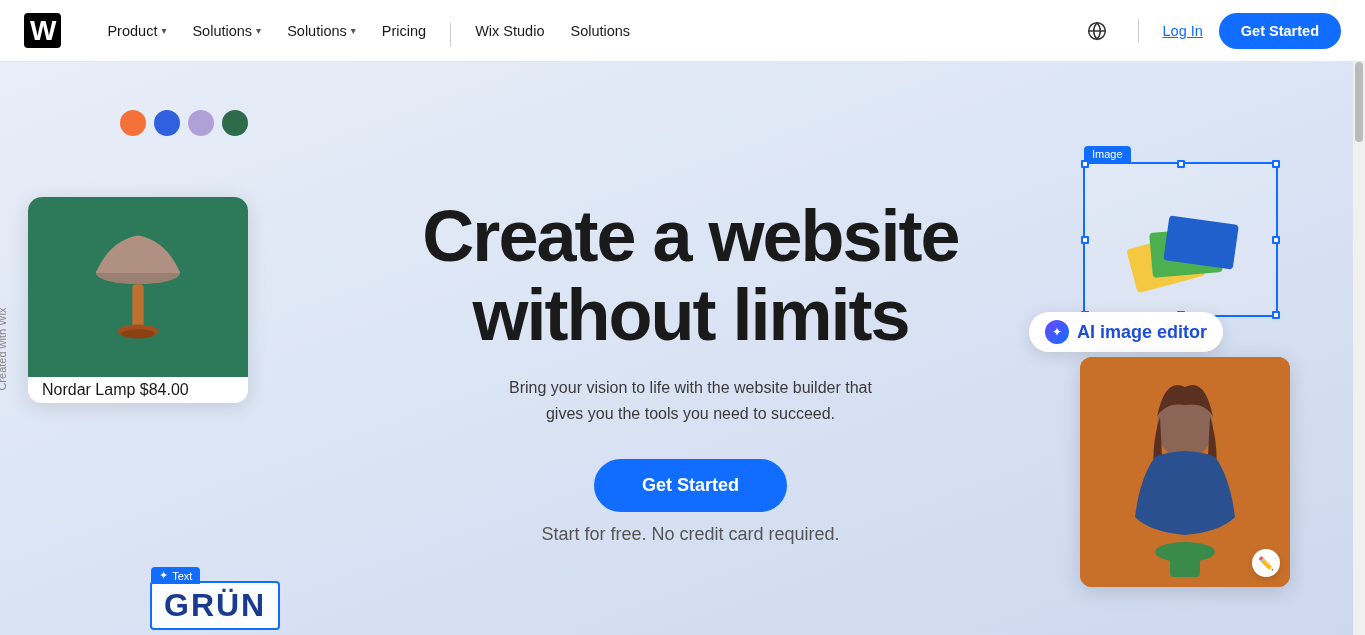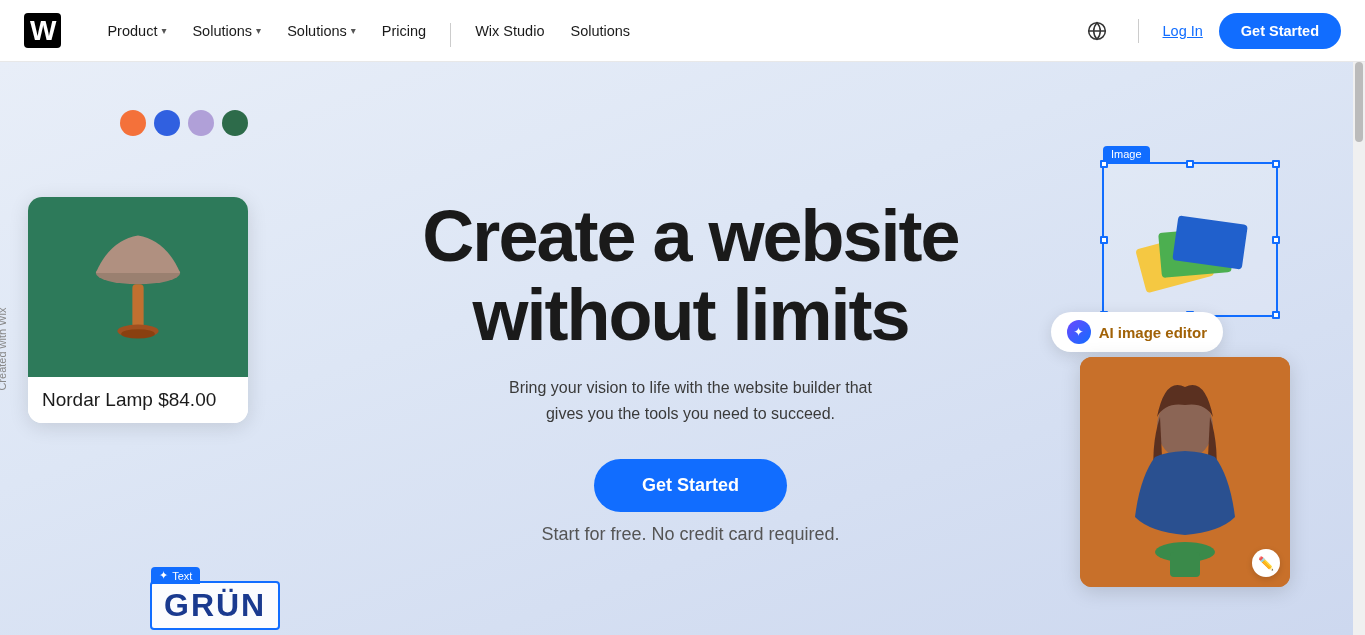--- a/index.html
+++ b/index.html
@@ -164,22 +164,22 @@
       background: #2d7a5a;
       display: flex;
       align-items: center;
       justify-content: center;
     }
     .lamp-svg {
       width: 120px;
       height: 150px;
     }
     .product-card-label {
-      padding: 12px 14px;
-      font-size: 19px;
+      padding: 4px 14px;
+      font-size: 16px;
       color: #1a1a1a;
       background: #fff;
     }
 
     
     .hero-text {
       position: absolute;
       top: 135px;
       left: 0;
       right: 0;
@@ -240,31 +240,31 @@
       height: 24px;
       border-radius: 50%;
       background: linear-gradient(135deg, #6b48ff, #116dff);
       display: flex;
       align-items: center;
       justify-content: center;
       color: #fff;
       font-size: 12px;
     }
     .ai-label {
-      font-size: 15px;
+      font-size: 18px;
       font-weight: 600;
-      color: #a16207;
+      color: #1d4ed8;
     }
 
     
     .image-selection-box {
       position: absolute;
       top: 100px;
       right: 75px;
-      width: 176px;
+      width: 195px;
       height: 155px;
       border: 2px solid #116dff;
       border-radius: 4px;
       background: rgba(255,255,255,0.15);
     }
     .image-selection-label {
       position: absolute;
       top: -18px;
       left: -1px;
       background: #116dff;

